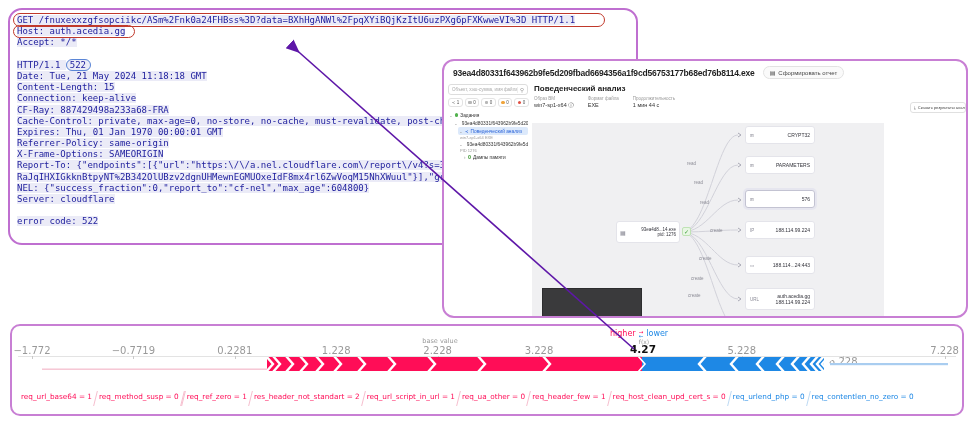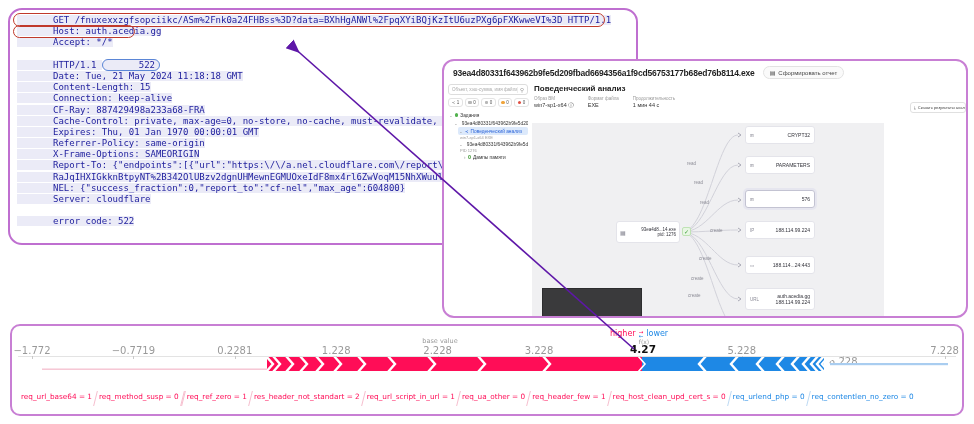--- a/index.html
+++ b/index.html
@@ -5,21 +5,21 @@
   * { margin:0; padding:0; box-sizing:border-box; }
   html,body { width:974px; height:424px; background:#fff; overflow:hidden;
               font-family:"Liberation Sans", sans-serif; }
 
   
   #http-block { position:absolute; left:8px; top:8px; width:630px; height:237px;
     border:2px solid #bf6fd0; border-radius:14px; background:#fff; z-index:1;
     padding:5px 7px; overflow:hidden; }
   .code-line { font-family:"DejaVu Sans Mono", monospace; font-size:9px;
     line-height:11.2px; height:11.2px; white-space:pre; color:#1c1c9c; }
-  .code-line .hl { background:#ebebf7;padding-left:36px; }
+  .code-line .hl { background:#ebebf7; }
   #get-ellipse { position:absolute; left:3px; top:3px; width:592px; height:14px;
     border:1.5px solid #c0392b; border-radius:9px; pointer-events:none; }
   #host-ellipse { position:absolute; left:3px; top:14.5px; width:122px; height:13px;
     border:1.5px solid #c0392b; border-radius:8px; pointer-events:none; }
   .status-pill { border:1.3px solid #5b86d6; border-radius:8px; padding:0 4px 0 3px; }
 
   
   #sandbox { position:absolute; left:442px; top:59px; width:526px; height:259px;
     background:#fff; border:2px solid #c87fd4; border-radius:12px; z-index:2;
     overflow:hidden; }

